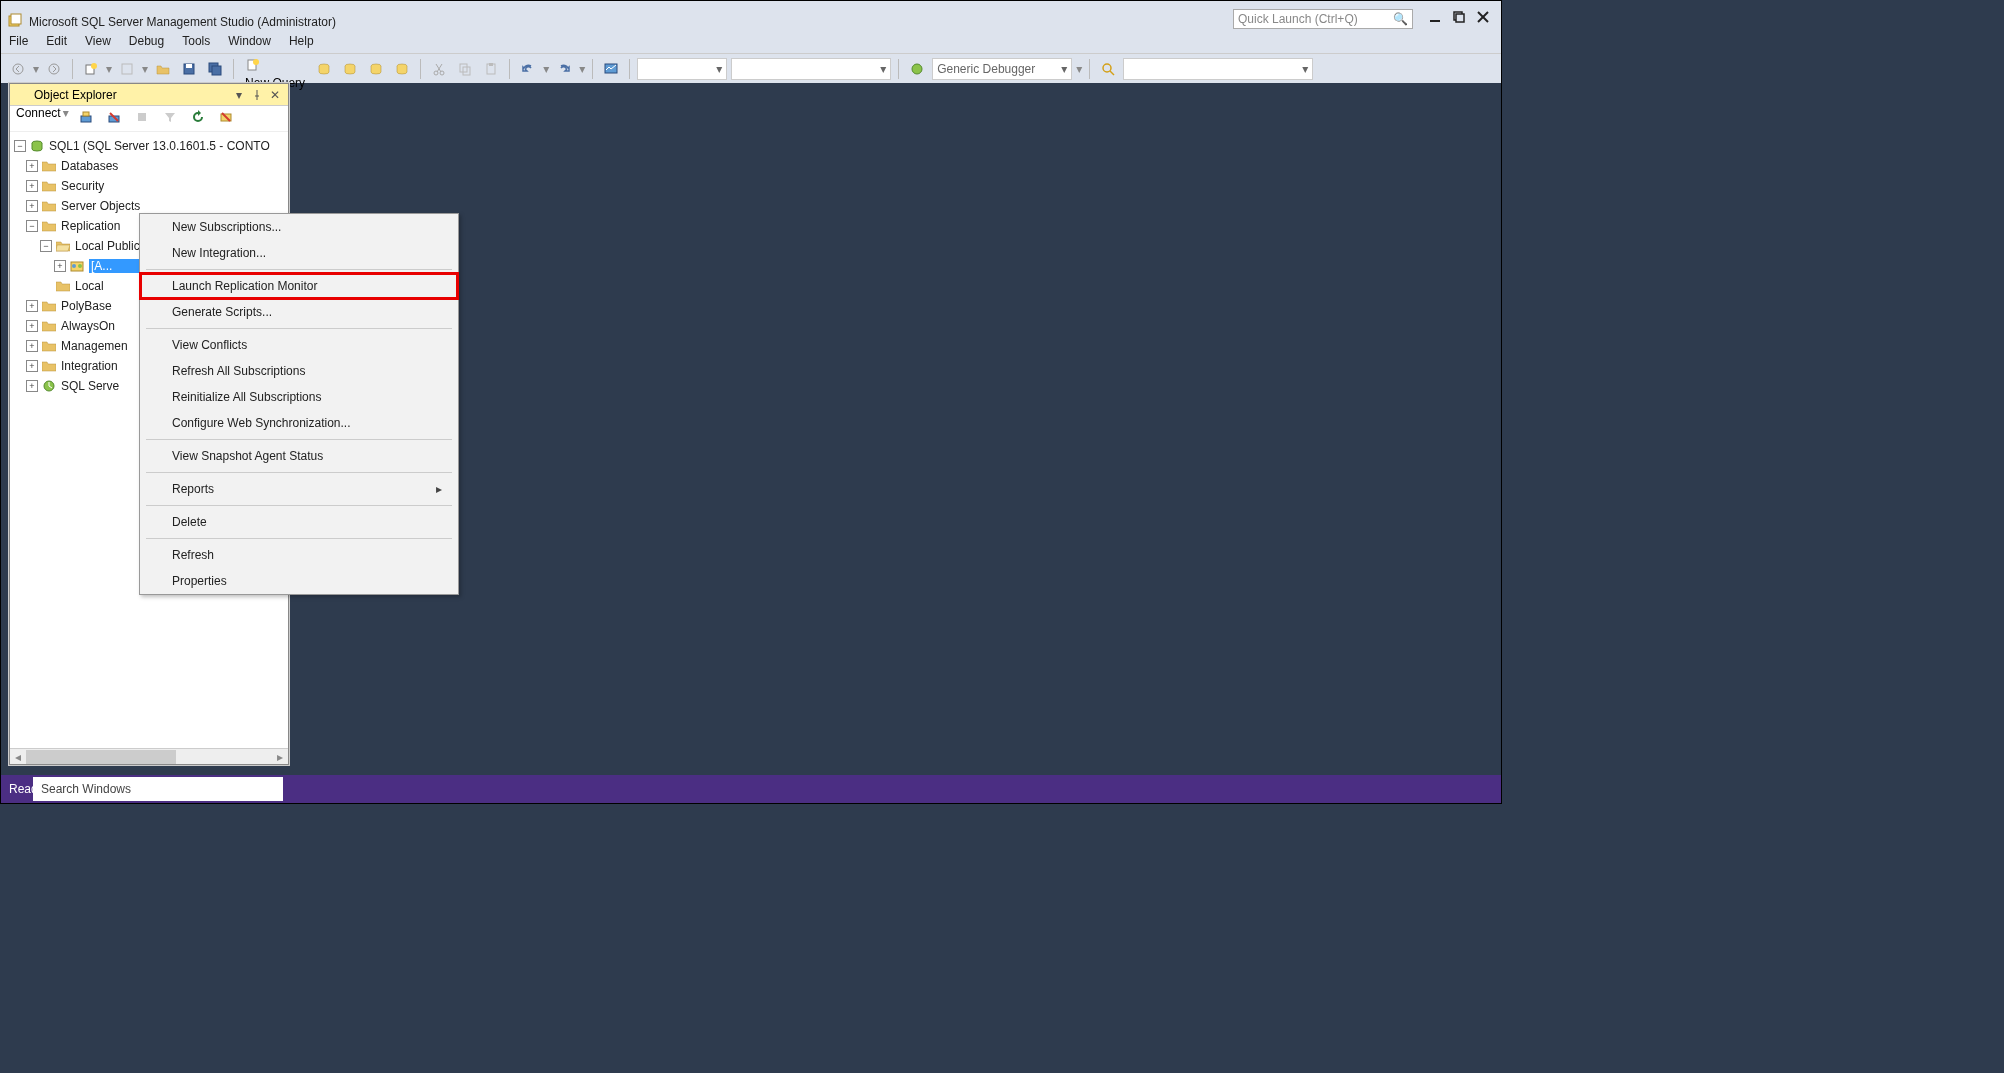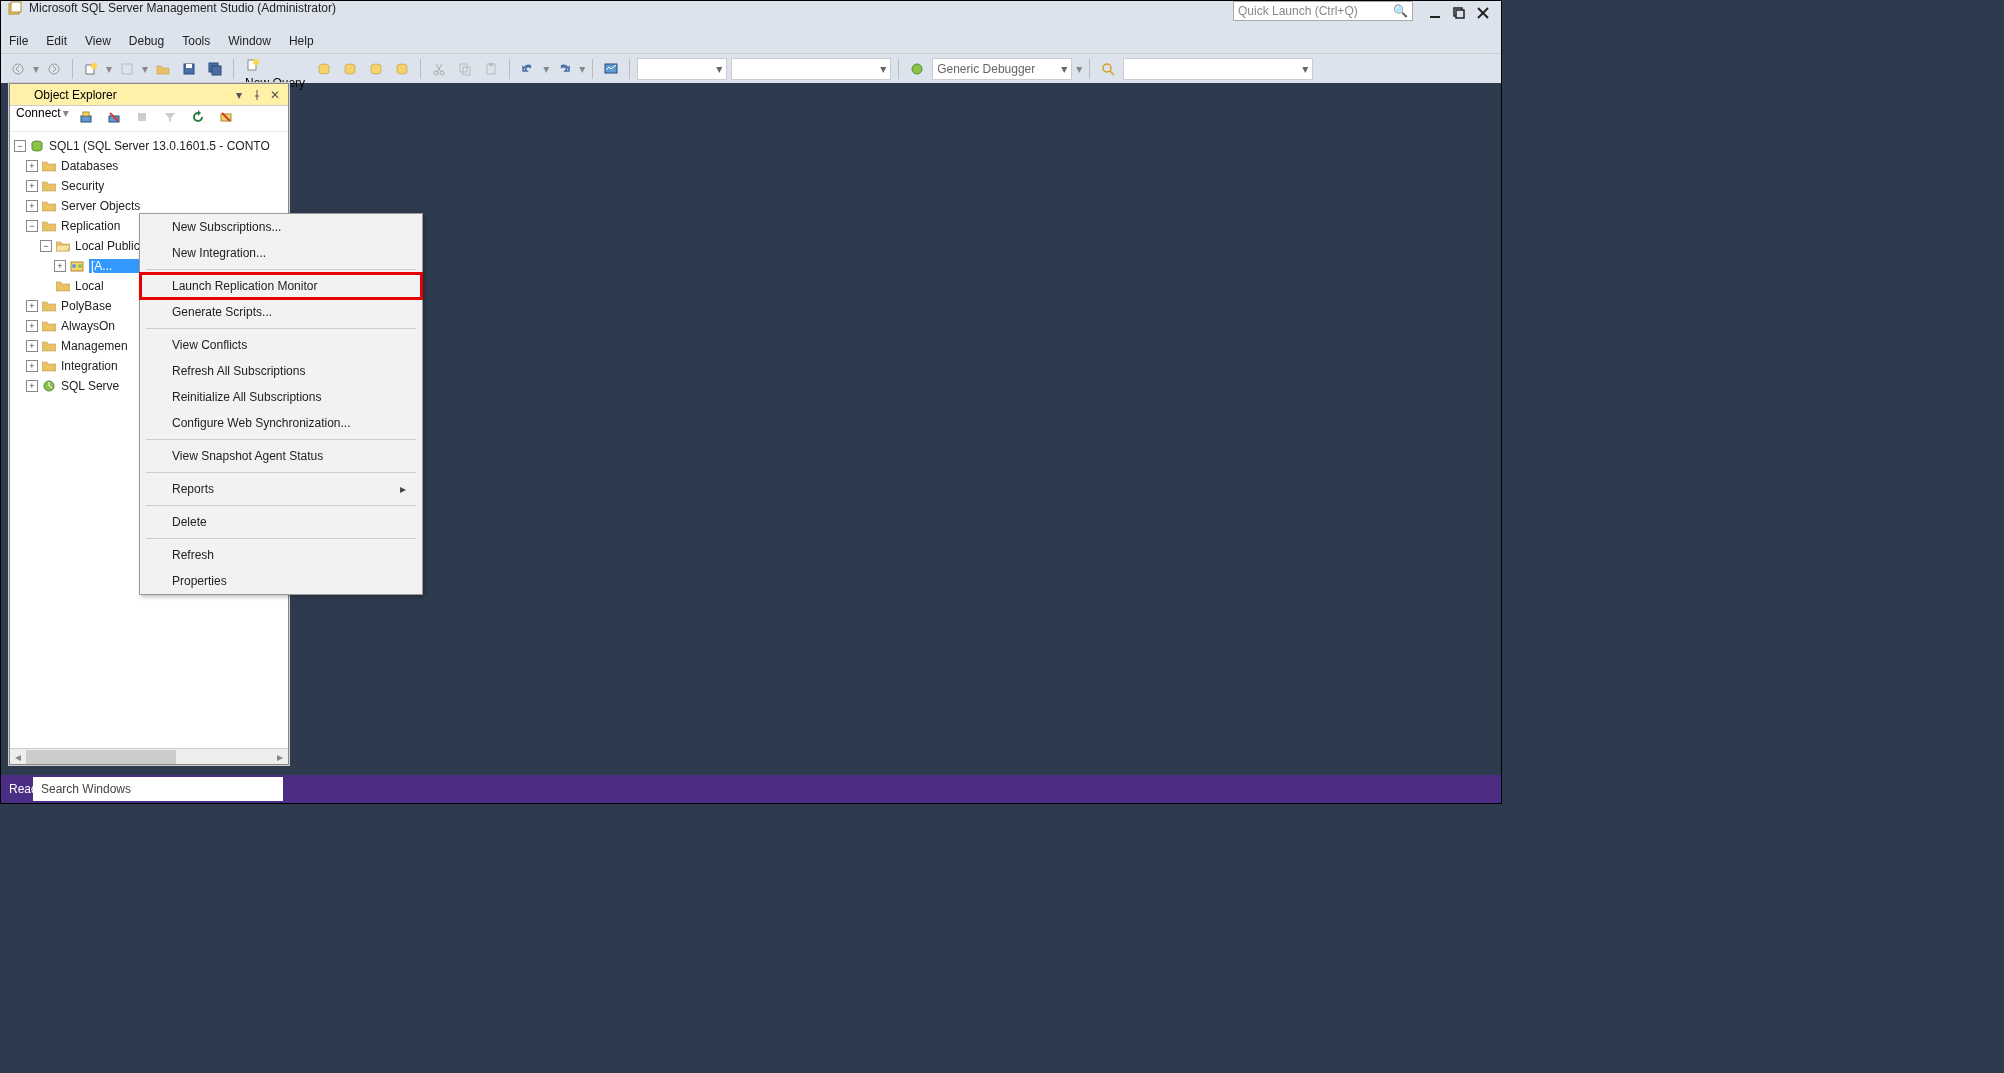--- a/index.html
+++ b/index.html
@@ -1,17 +1,17 @@
 <!DOCTYPE html>
 <html><head>
 <meta charset="utf-8">
 <style>
 * { box-sizing: border-box; margin:0; padding:0; font-family: "Segoe UI", Tahoma, sans-serif; font-size:12px; }
 body { background:#2E3B4E; width:1502px; height:804px; position:relative; overflow:hidden; border:1px solid #000;}
-.titlebar { height:28px; background:#DDE3ED; display:flex; align-items:flex-start; padding:0 6px; }
+.titlebar { height:28px; background:#DDE3ED; display:flex; align-items:flex-end; padding:0 6px; }
 .titlebar .appicon { width:16px; height:16px; margin-right:6px; display:flex; align-items:center; justify-content:center;}
 .titlebar .title { color:#222; flex:0 0 auto;}
 .titlebar .spacer { flex:1; }
 .quicklaunch { width:180px; height:20px; background:#fff; border:1px solid #aaa; display:flex; align-items:center; padding:0 4px; color:#888; margin-right:10px;}
 .quicklaunch .mag { margin-left:auto; color:#666;}
 .winbtn { width:24px; height:24px; display:flex; align-items:center; justify-content:center; color:#222; }
 .menubar { height:24px; background:#DDE3ED; display:flex; align-items:center; padding:0 8px; gap:18px; color:#222; }
 .toolbar { height:30px; background:#DDE3ED; display:flex; align-items:center; padding:0 6px; gap:4px; border-top:1px solid #ccc;}
 .tbtn { width:22px; height:22px; display:flex; align-items:center; justify-content:center; border:1px solid transparent; color:#555;}
 .tbtn svg{display:block;}
@@ -31,21 +31,21 @@
 .node { display:flex; align-items:center; height:20px; white-space:nowrap;}
 .node .toggle { width:12px; height:12px; border:1px solid #888; display:flex; align-items:center; justify-content:center; font-size:9px; line-height:1; color:#444; margin-right:3px;}
 .node .noexp { width:12px; margin-right:3px;}
 .node .folder { width:16px; height:14px; margin-right:4px; display:flex;align-items:center;justify-content:center;}
 .node .label { color:#222;}
 .indent1{ padding-left:14px;} .indent2{ padding-left:28px;} .indent3{ padding-left:42px;}
 .selected .label{ background:#3399FF; color:#fff; padding:0 2px;}
 .scrollbar{ height:16px; background:#eee; border-top:1px solid #ccc; display:flex; align-items:center;}
 .scrollbar .arrow{ width:16px;height:16px; display:flex;align-items:center;justify-content:center; color:#888;}
 .scrollbar .thumb{ height:14px; width:150px; background:#ccc; margin-left:0;}
-.contextmenu{ position:absolute; left:138px; top:130px; width:284px; background:#F2F2F2; border:1px solid #999; box-shadow:2px 2px 4px rgba(0,0,0,0.25);}
+.contextmenu{ position:absolute; left:138px; top:130px; width:320px; background:#F2F2F2; border:1px solid #999; box-shadow:2px 2px 4px rgba(0,0,0,0.25);}
 .contextmenu .item{ height:26px; display:flex; align-items:center; padding:0 16px 0 32px; color:#222;}
 .contextmenu .sep{ height:1px; background:#ccc; margin:3px 6px; width:auto;}
 .contextmenu .item.highlight{ outline:3px solid #E80000; outline-offset:-2px;}
 .contextmenu .item .sub{ margin-left:auto; color:#444;}
 .taskbar{ position:absolute; left:0; right:0; bottom:0; height:28px; background:#4B2E83; display:flex; align-items:center;}
 .taskbar .ready{ color:#fff; padding:0 8px; width:32px; overflow:hidden;}
 .taskbar .search{ background:#fff; height:24px; width:250px; padding:0 8px; color:#444; display:flex; align-items:center;}
 .foldersvg{fill:#E8C267;stroke:#B8933C;stroke-width:0.5;}
 .dbicon-cyl{fill:#F4D46A;stroke:#AD8A2F;stroke-width:0.5;}
 </style>

